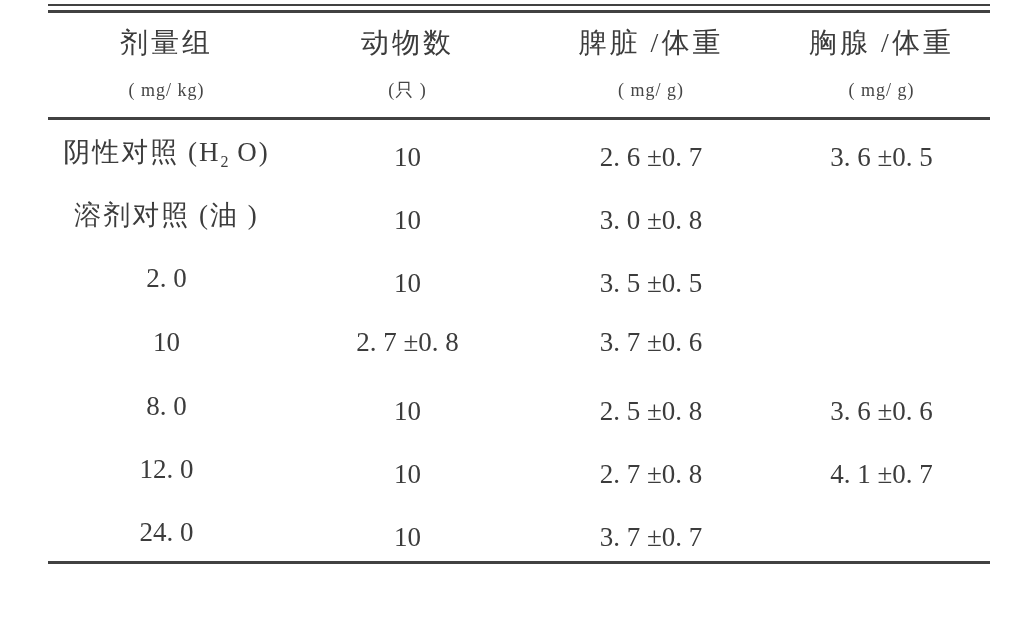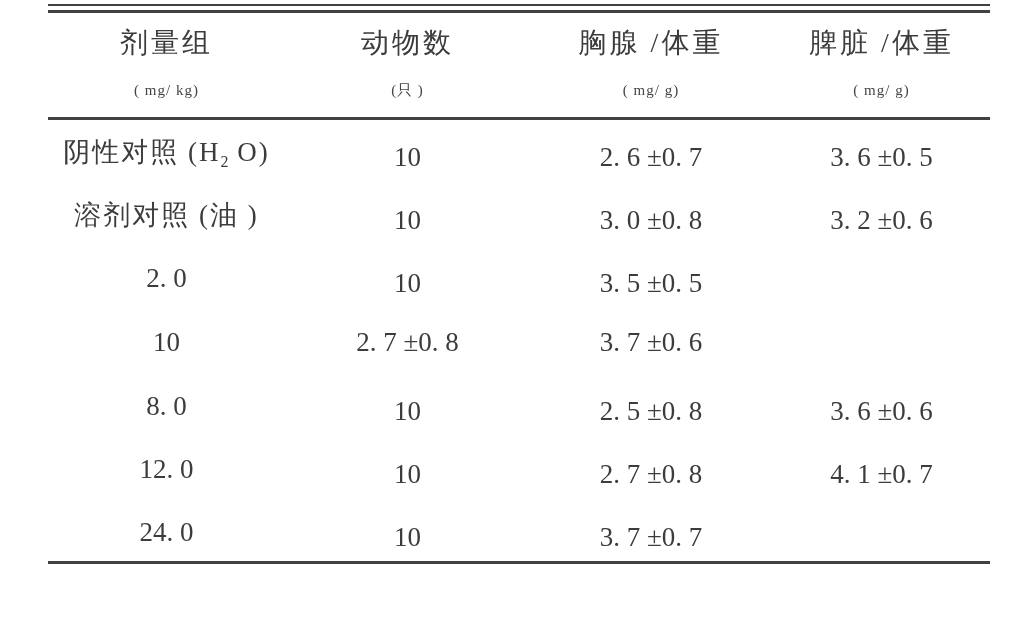--- a/index.html
+++ b/index.html
@@ -28,40 +28,40 @@
     align-items:center;
   }
   .cell{
     text-align:center;
     line-height:42px;
     font-size:27px;
     white-space:pre;
   }
   .cjk{letter-spacing:2px;}
   .hdr-title{font-size:28px;letter-spacing:3px;}
-  .hdr-unit{font-size:15px;letter-spacing:1px;color:#454545;}
+  .hdr-unit{font-size:18px;letter-spacing:1px;color:#454545;}
   .sub{
     font-size:16px;
     vertical-align:-6px;
     letter-spacing:0;
   }
 </style>
 </head>
 <body>
 
 <div class="table-wrap">
 
   <div class="rule top1"></div>
   <div class="rule top2"></div>
 
   <div class="row" style="top:22px">
     <div class="cell hdr-title">剂量组</div>
     <div class="cell hdr-title">动物数</div>
+    <div class="cell hdr-title">脾脏 /体重</div>
     <div class="cell hdr-title">胸腺 /体重</div>
-    <div class="cell hdr-title">脾脏 /体重</div>
   </div>
 
   <div class="row" style="top:69px">
     <div class="cell hdr-unit">( mg/ kg)</div>
     <div class="cell hdr-unit">(只 )</div>
     <div class="cell hdr-unit">( mg/ g)</div>
     <div class="cell hdr-unit">( mg/ g)</div>
   </div>
 
   <div class="rule head"></div>
@@ -70,21 +70,20 @@
     <div class="cell cjk"><span>阴性对照 (H</span><span class="sub">2</span><span> O)</span></div>
     <div class="cell">10</div>
     <div class="cell">2. 6 ±0. 7</div>
     <div class="cell">3. 6 ±0. 5</div>
   </div>
 
   <div class="row" style="top:194px">
     <div class="cell cjk"><span>溶剂对照 (油 )</span><span class="sub"></span><span></span></div>
     <div class="cell">10</div>
     <div class="cell">3. 0 ±0. 8</div>
-    <div class="cell">3. 2 ±0. 6</div>
   </div>
 
   <div class="row" style="top:257px">
     <div class="cell"><span>2. 0</span><span class="sub"></span><span></span></div>
     <div class="cell">10</div>
     <div class="cell">3. 5 ±0. 5</div>
   </div>
 
   <div class="row" style="top:321px">
     <div class="cell">10</div>

